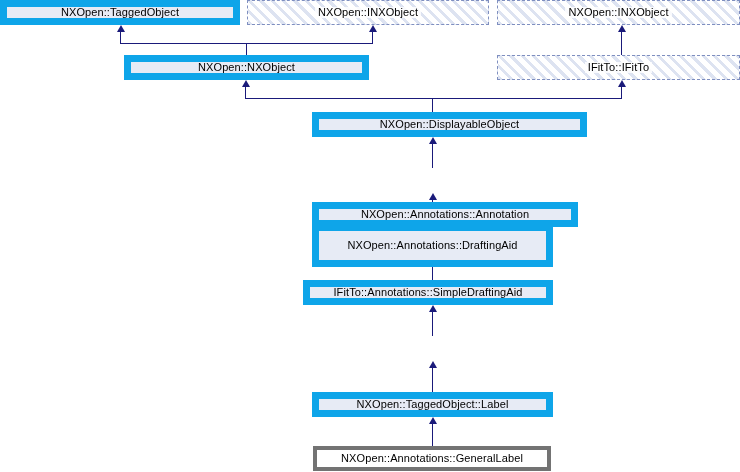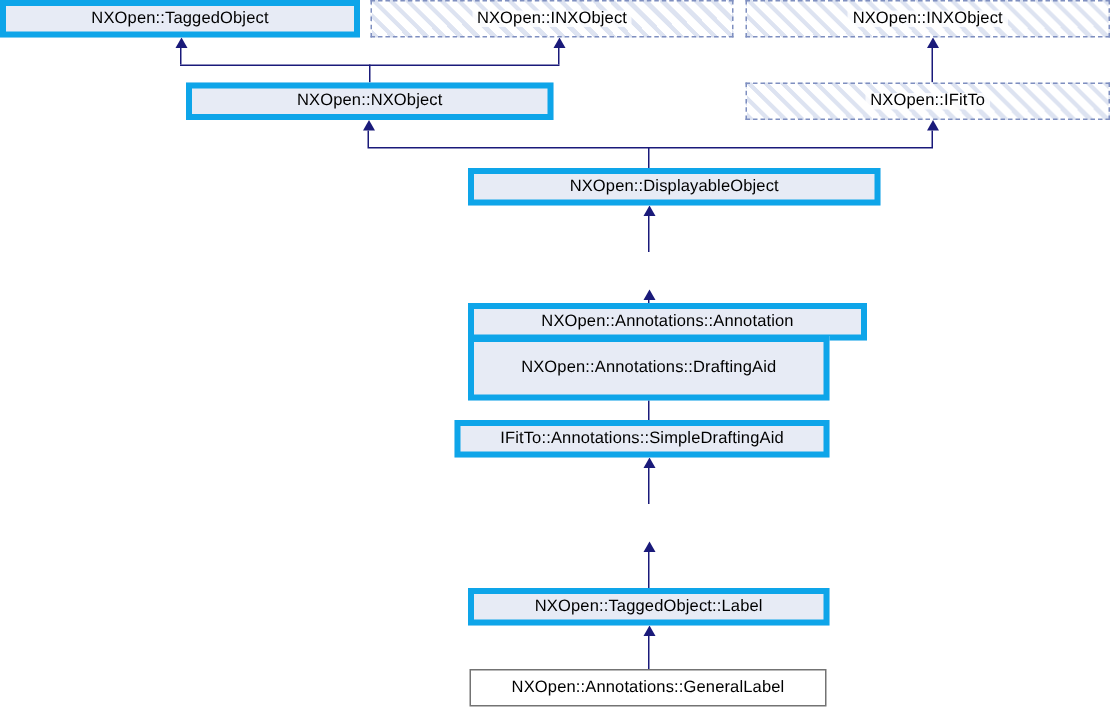--- a/index.html
+++ b/index.html
@@ -28,21 +28,21 @@
     line-height: 1;
     color: #000000;
     white-space: nowrap;
     letter-spacing: 0.1px;
     z-index: 3;
   }
 
   
   .node.solid {
     background: #e7ebf5;
-    border: 4px solid #0ea5e9;
+    border: 7px solid #0ea5e9;
   }
 
   
   .node.abstract {
     border: 1px dashed #7f8fc0;
     background-color: #ffffff;
     background-image: repeating-linear-gradient(
         45deg,
         #dde3f1 0px,
         #dde3f1 3px,
@@ -51,21 +51,21 @@
     );
   }
   .node.abstract .label-bg {
     background: rgba(255,255,255,0.82);
     padding: 0 3px;
   }
 
   
   .node.current {
     background: #ffffff;
-    border: 1px solid #737373;
+    border: 4px solid #737373;
   }
 
   
   .edge {
     position: absolute;
     background: #1a1a7a;
     z-index: 1;
   }
   .edge.v { width: 1px; }
   .edge.h { height: 1px; }
@@ -135,21 +135,21 @@
 
   <div class="node abstract" style="left:497px; top:0px; width:243px; height:25px;">
     <span class="label-bg">NXOpen::INXObject</span>
   </div>
 
   <div class="node solid" style="left:124px; top:55px; width:245px; height:25px;">
     <span class="label-bg">NXOpen::NXObject</span>
   </div>
 
   <div class="node abstract" style="left:497px; top:55px; width:243px; height:25px;">
-    <span class="label-bg">NXOpen::IFitTo</span>
+    <span class="label-bg">IFitTo::IFitTo</span>
   </div>
 
   <div class="node solid" style="left:312px; top:112px; width:275px; height:25px;">
     <span class="label-bg">NXOpen::DisplayableObject</span>
   </div>
 
   <div class="node solid" style="left:312px; top:168px; width:266px; height:25px;margin-top:34px;">
     <span class="label-bg">NXOpen::Annotations::Annotation</span>
   </div>
 

